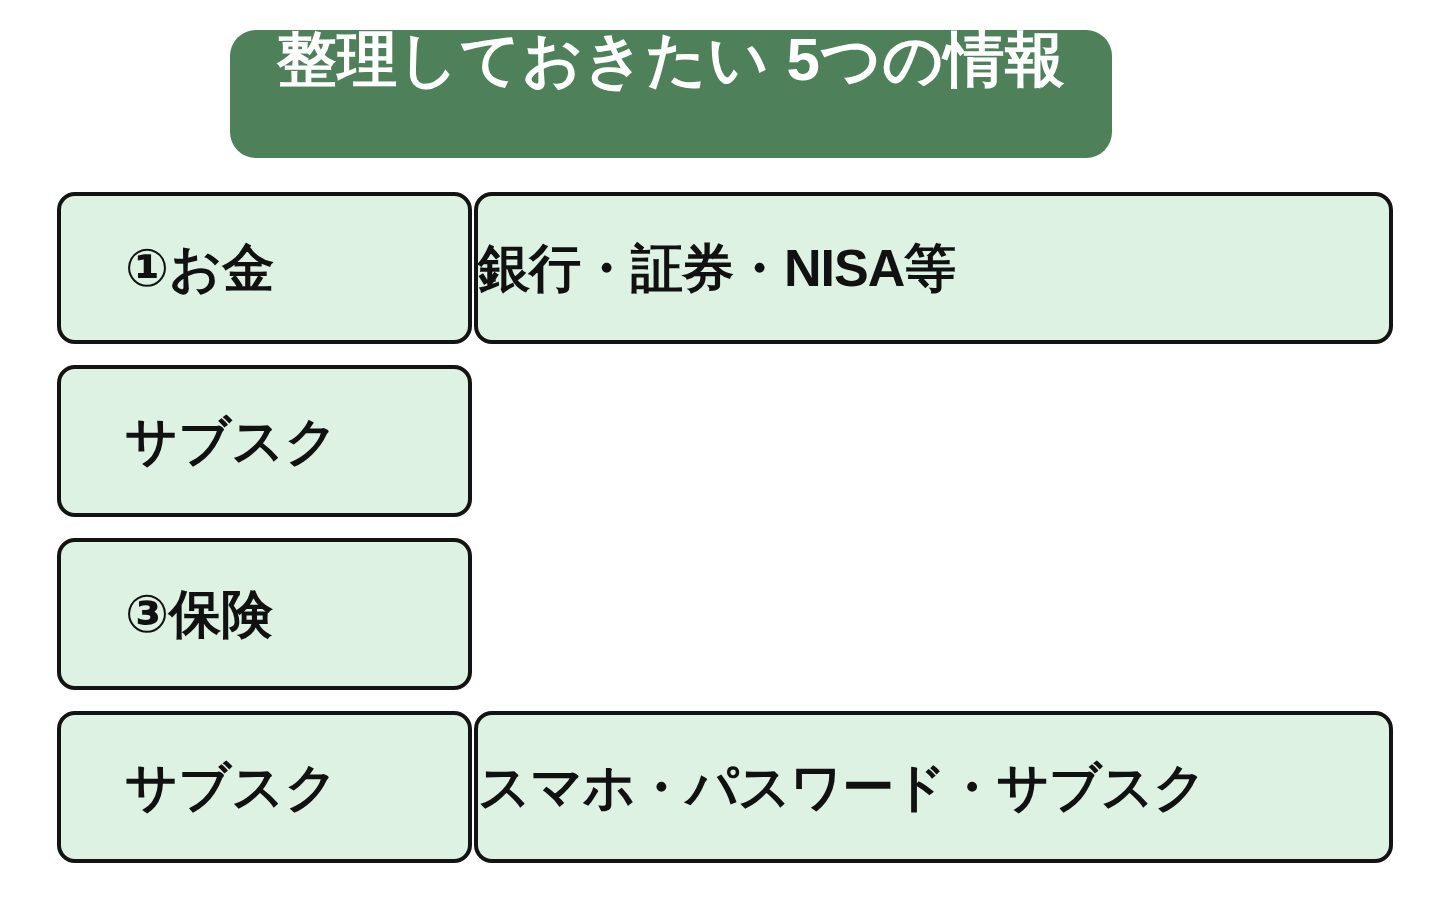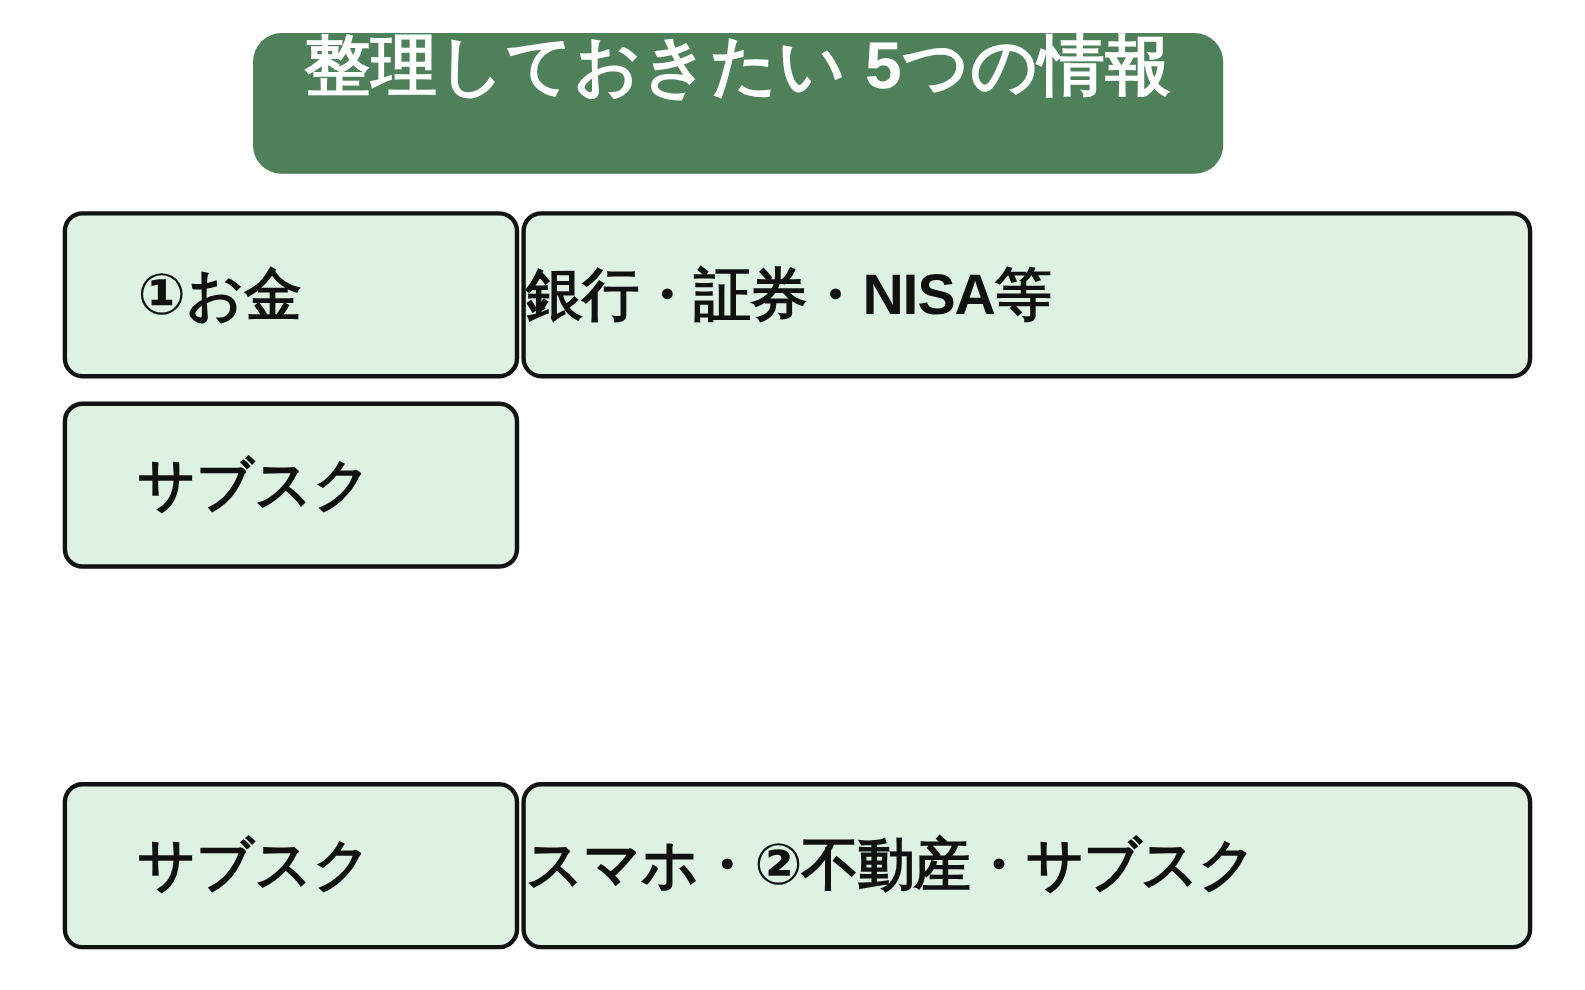--- a/index.html
+++ b/index.html
@@ -124,26 +124,29 @@
       </div>
     </div>
 
     <div class="row">
       <div class="cell cell-label">
         <span class="cell-text">サブスク</span>
       </div>
     </div>
 
     <div class="row">
+      <div class="cell cell-label">
+        <span class="cell-text">③保険</span>
+      </div>
     </div>
 
     <div class="row">
       <div class="cell cell-label">
         <span class="cell-text">サブスク</span>
       </div>
       <div class="cell cell-value">
-        <span class="cell-text">スマホ・②不動産・サブスク</span>
+        <span class="cell-text">スマホ・パスワード・サブスク</span>
       </div>
     </div>
 
 
   </div>
 </div>
 
 </body></html>

